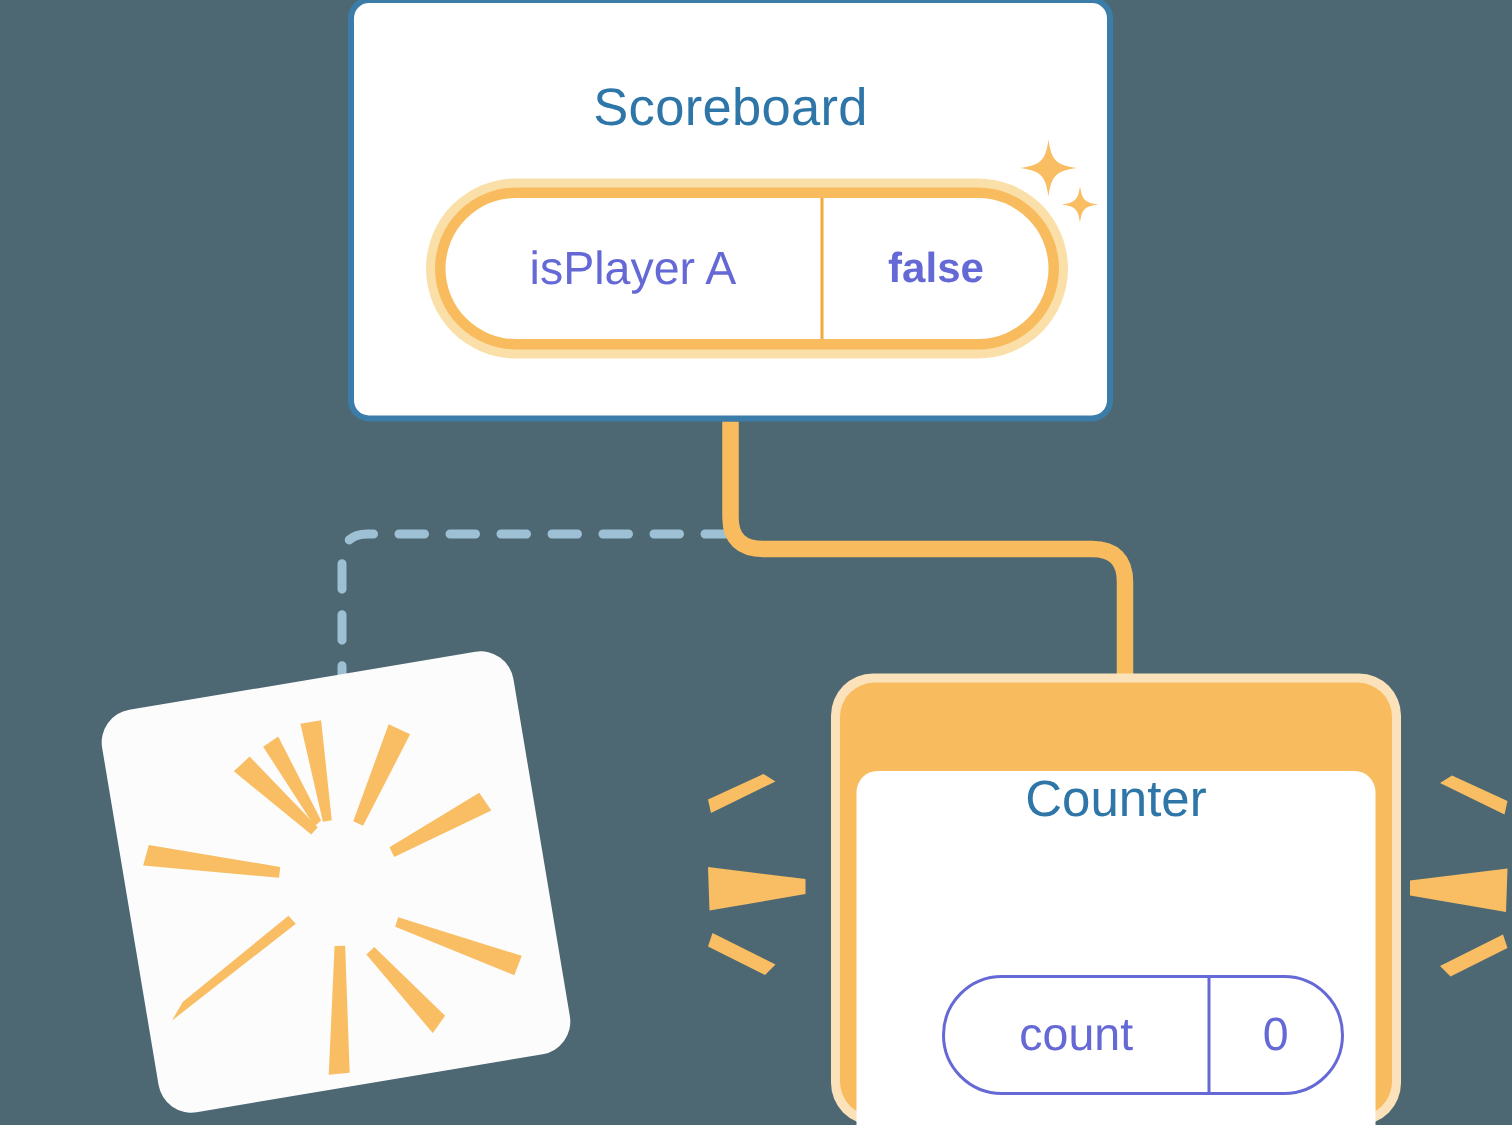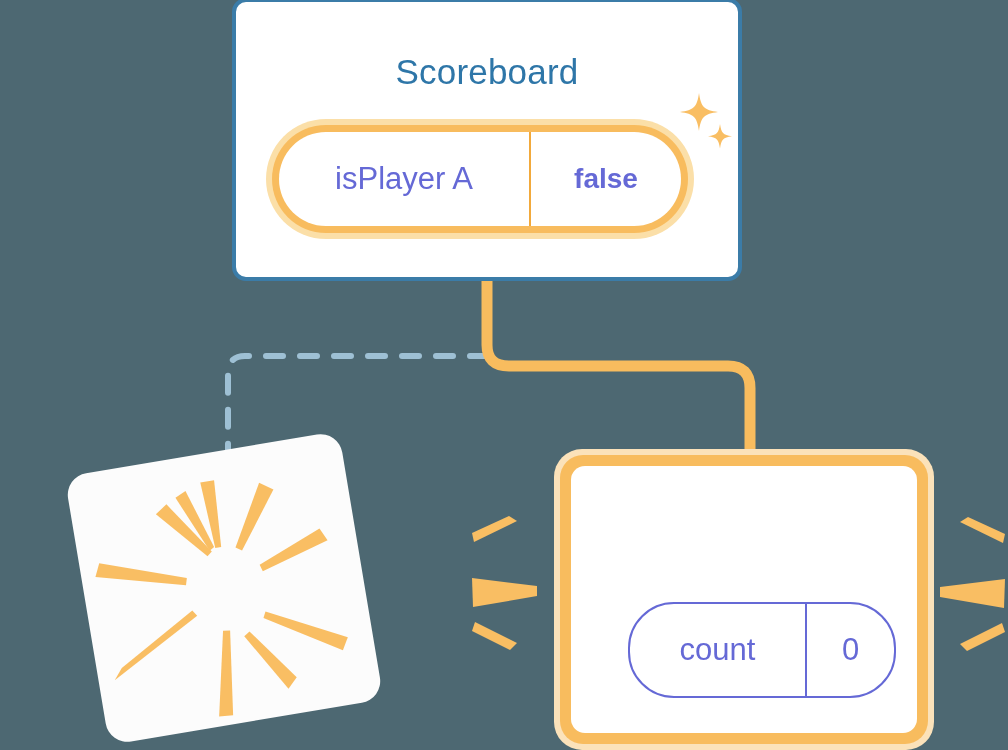--- a/index.html
+++ b/index.html
@@ -26,21 +26,21 @@
   .sb-title{
     text-align:center;
     color:#2E76A8;
     font-size:35px;
     letter-spacing:.2px;
     margin-top:50px;
   }
 
   
   .sb-pill-outer{
-    position:absolute;left:266px;top:119px;
+    position:absolute;left:284px;top:119px;
     width:428px;height:120px;
     background:#FBDFA8;
     border-radius:60px;
     box-sizing:border-box;
     padding:6px;
     z-index:5;
   }
   .sb-pill-mid{
     width:100%;height:100%;
     background:#F8BC5E;
@@ -102,21 +102,21 @@
     background:#ffffff;
     border-radius:14px;
     box-sizing:border-box;
     position:relative;
   }
   .ct-title{
     text-align:center;color:#2E76A8;font-size:34px;margin-top:48px;
   }
   .ct-pill{
     position:absolute;left:57px;top:136px;
-    width:268px;height:96px;
+    width:268px;height:80px;
     border:2px solid #6569D6;
     border-radius:46px;
     box-sizing:border-box;
     display:flex;align-items:stretch;
     background:#fff;
     overflow:hidden;
   }
   .ct-key{
     flex:0 0 175px;
     display:flex;align-items:center;justify-content:center;
@@ -193,20 +193,21 @@
     <g fill="#F9BE63">
       <path d="M30 27 L22 32 L65 53 L67 44 Z"></path>
       <path d="M2 97 L2 107 L66 118 L67 89 Z"></path>
       <path d="M22 154 L29 161 L67 142 L64 133 Z"></path>
     </g>
   </svg>
 
   <div class="counter-card">
     <div class="counter-mid">
       <div class="counter-inner">
+        <div class="ct-title">Counter</div>
         <div class="ct-pill">
           <div class="ct-key">count</div>
           <div class="ct-val">0</div>
         </div>
       </div>
     </div>
   </div>
 
 </div>
 

